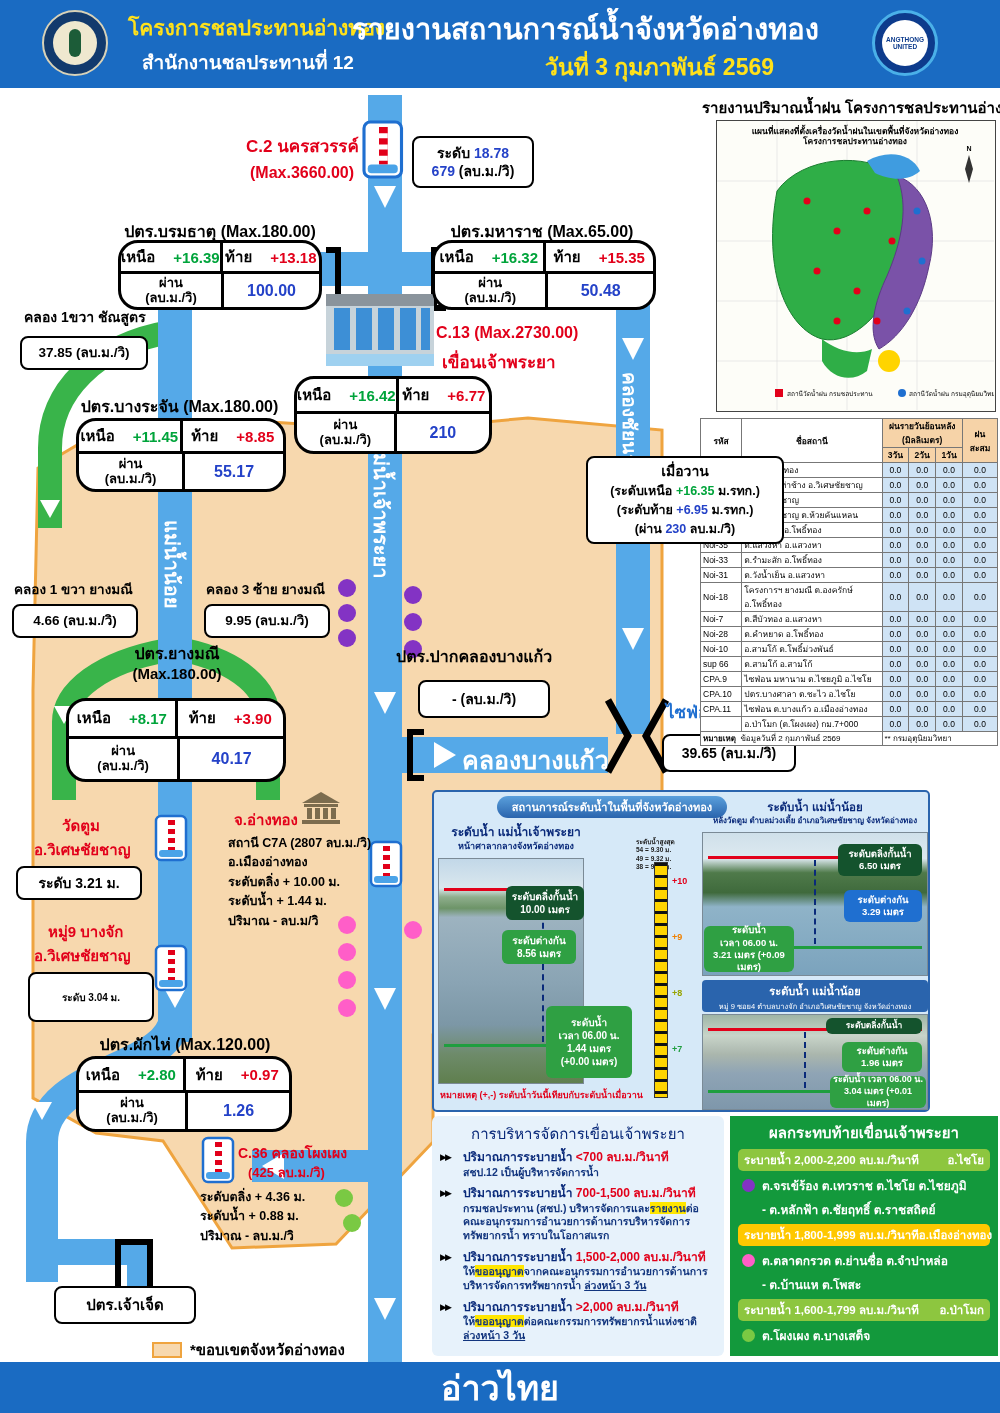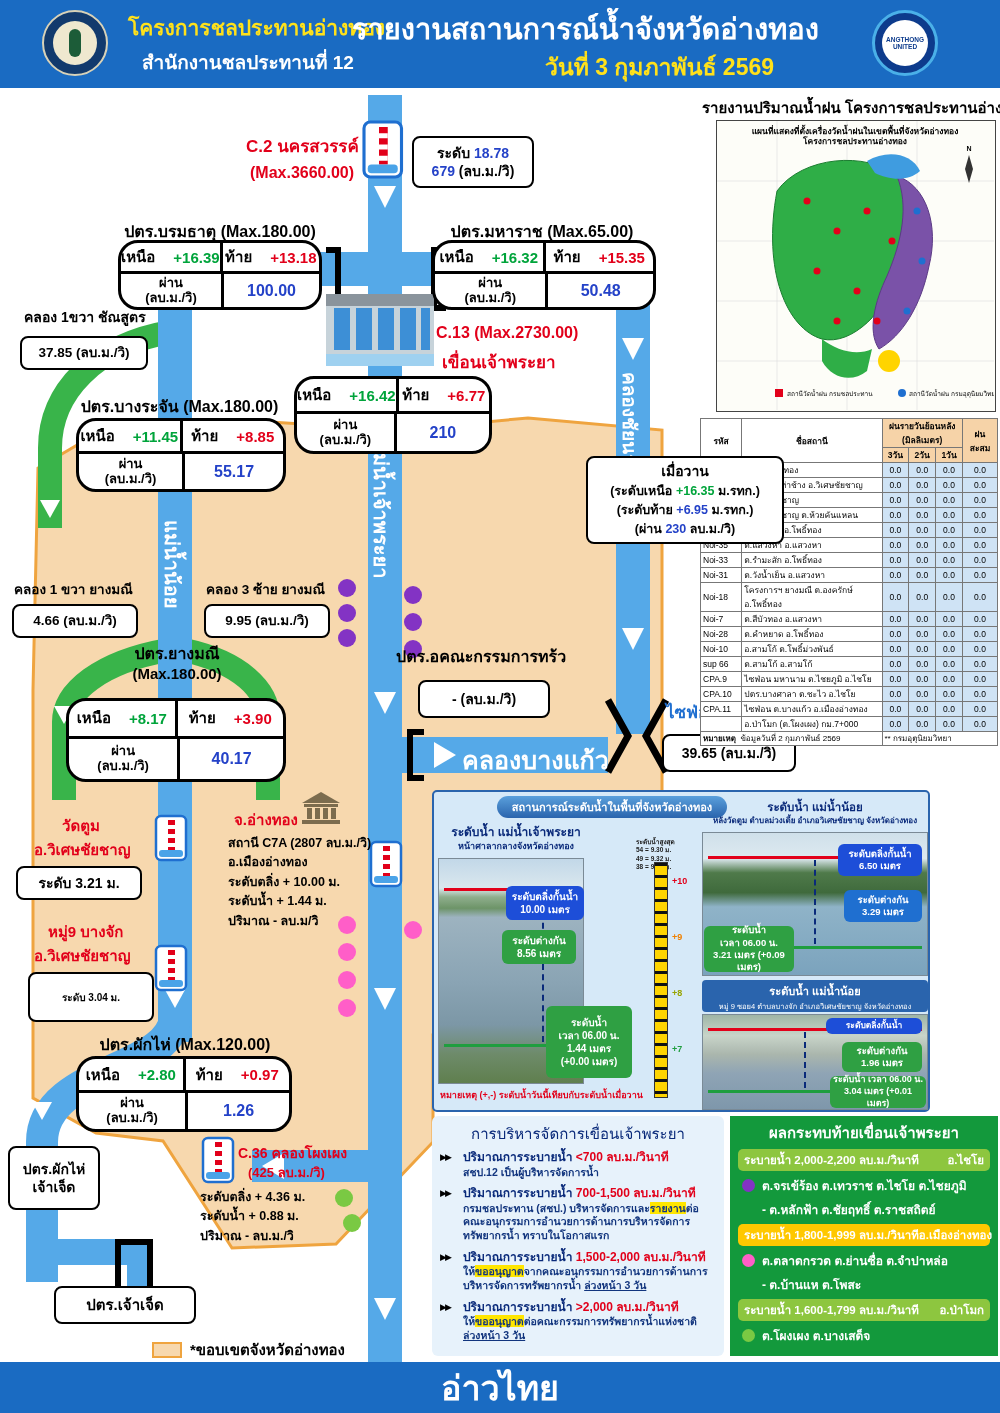--- a/index.html
+++ b/index.html
@@ -31,21 +31,21 @@
 .rain-table td.num{background:#cfe3f5;text-align:center}
 .rain-table td.code{text-align:left}
 .rain-table td.name{text-align:left}
 .rain-table tfoot td{font-size:8px;background:#fff}
 
 #photo-panel{background:#d6e9f8;border:2px solid #2a64ad;border-radius:5px}
 .pp{position:absolute;z-index:3}
 .cap1{font-size:12px;font-weight:bold;color:#0a2a7a;text-align:center;white-space:nowrap}
 .cap2{font-size:9px;font-weight:bold;color:#0a2a7a;text-align:center;white-space:nowrap}
 .chip{position:absolute;z-index:4;border-radius:6px;color:#fff;font-weight:bold;text-align:center;display:flex;flex-direction:column;justify-content:center;line-height:1.3;padding:2px 3px}
-.chip.cred{background:#1d4ed8}.chip.cgreen{background:#2fa043}.chip.cblue{background:#1f6fd0}
+.chip.cred{background:#14532d}.chip.cgreen{background:#2fa043}.chip.cblue{background:#1f6fd0}
 .photo{position:absolute;z-index:3;border:1px solid #7a8a96}
 .photo1{background:linear-gradient(180deg,#c2d8e8 0%,#dae7ee 13%,#8fae8d 17%,#6d9468 22%,#9db3c0 26%,#8aa4b4 55%,#7c97a6 74%,#6e8b6a 87%,#5f7f4e 100%)}
 .photo2{background:linear-gradient(180deg,#cfe0ea 0%,#dde9f0 18%,#4f7a4a 28%,#3f6a3c 42%,#8fb3c8 52%,#7ba3bd 100%)}
 .photo3{background:linear-gradient(180deg,#9fb5a6 0%,#c8d4c9 22%,#aab6ad 42%,#8fa4b5 62%,#7e97ab 100%)}
 .lvl-red{position:absolute;z-index:4;height:3px;background:#e2001a}
 .lvl-green{position:absolute;z-index:4;height:3px;background:#1f9e3f}
 .dashv{position:absolute;z-index:4;border-left:2px dashed #0a2a7a}
 .ruler{position:absolute;z-index:3;width:14px;border:1px solid #333;background:repeating-linear-gradient(180deg,#111 0 3px,#ffd400 3px 12px)}
 .mark{position:absolute;z-index:4;font-size:9px;font-weight:bold}
 
@@ -322,21 +322,21 @@
     </div>
     <div class="g-bot">
       <div class="g-flbl">
           <span>ผ่าน</span>
           <span>(ลบ.ม./วิ)</span>
         </div>
       <div class="g-fval">40.17</div>
     </div>
   </div>
 
-  <div class="abs dlabel" style="left:396px;top:644px">ปตร.อคณะกรรมการทร้ว</div>
+  <div class="abs dlabel" style="left:396px;top:644px">ปตร.ปากคลองบางแก้ว</div>
   <div class="abs wbox" style="left:418px;top:680px;width:132px;height:38px;font-size:14px">-  (ลบ.ม./วิ)</div>
 
   <div class="abs nowrap" style="left:462px;top:740px;font-size:25px;font-weight:bold;color:#fff;z-index:3">คลองบางแก้ว</div>
   <div class="abs nowrap" style="left:666px;top:698px;font-size:17px;font-weight:bold;color:#1f6fd0">ไซฟ่อนบางแก้ว</div>
   <div class="abs wbox" style="left:662px;top:734px;width:134px;height:38px;font-size:14px">39.65 (ลบ.ม./วิ)</div>
 
   <div class="abs rlabel" style="left:62px;top:814px;font-size:15px">วัดตูม</div>
   <div class="abs rlabel" style="left:34px;top:838px;font-size:15px">อ.วิเศษชัยชาญ</div>
   <div class="abs wbox" style="left:16px;top:866px;width:126px;height:34px;font-size:14px">ระดับ 3.21 ม.</div>
 
@@ -367,24 +367,20 @@
     </div>
     <div class="g-bot">
       <div class="g-flbl">
           <span>ผ่าน</span>
           <span>(ลบ.ม./วิ)</span>
         </div>
       <div class="g-fval">1.26</div>
     </div>
   </div>
 
-  <div class="abs wbox" style="left:8px;top:1146px;width:92px;height:64px;font-size:14px;z-index:3">
-    <div>ปตร.ผักไห่</div>
-    <div>เจ้าเจ็ด</div>
-  </div>
   <div class="abs wbox" style="left:54px;top:1286px;width:142px;height:38px;font-size:15px;z-index:3">ปตร.เจ้าเจ็ด</div>
 
   <div class="abs rlabel" style="left:238px;top:1142px;font-size:14px;z-index:3">C.36 คลองโผงเผง</div>
   <div class="abs rlabel" style="left:248px;top:1162px;font-size:13px;z-index:3">(425 ลบ.ม./วิ)</div>
   <div class="abs" style="left:200px;top:1188px">
     <div class="info">ระดับตลิ่ง + 4.36 ม.</div>
     <div class="info">ระดับน้ำ + 0.88 ม.</div>
     <div class="info">ปริมาณ  - ลบ.ม./วิ</div>
   </div>
 

